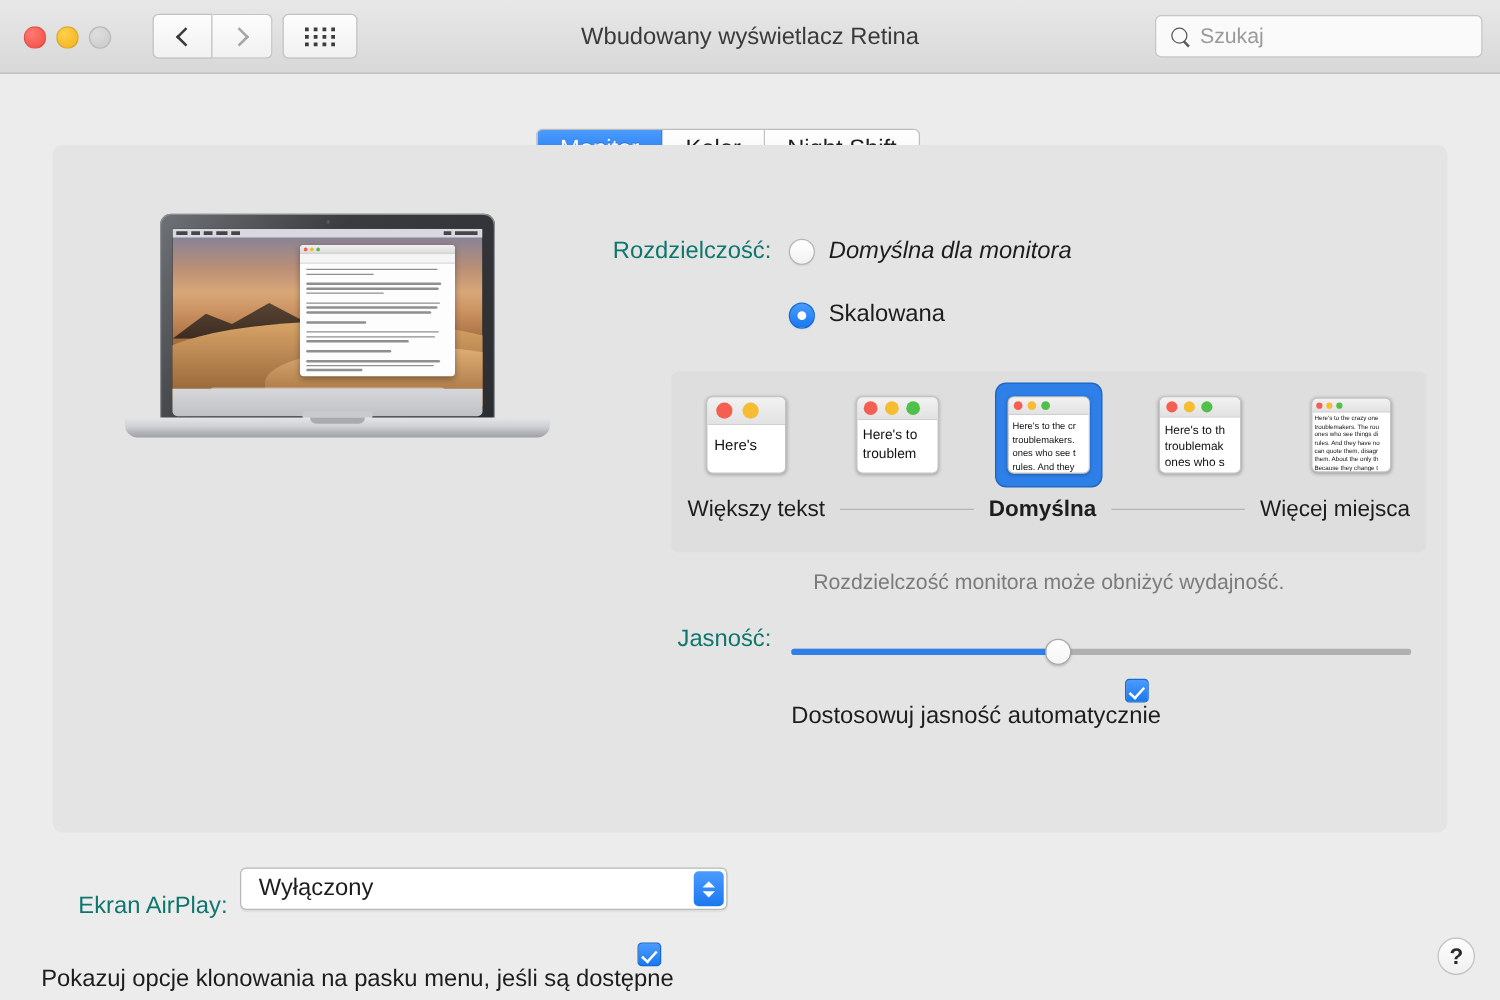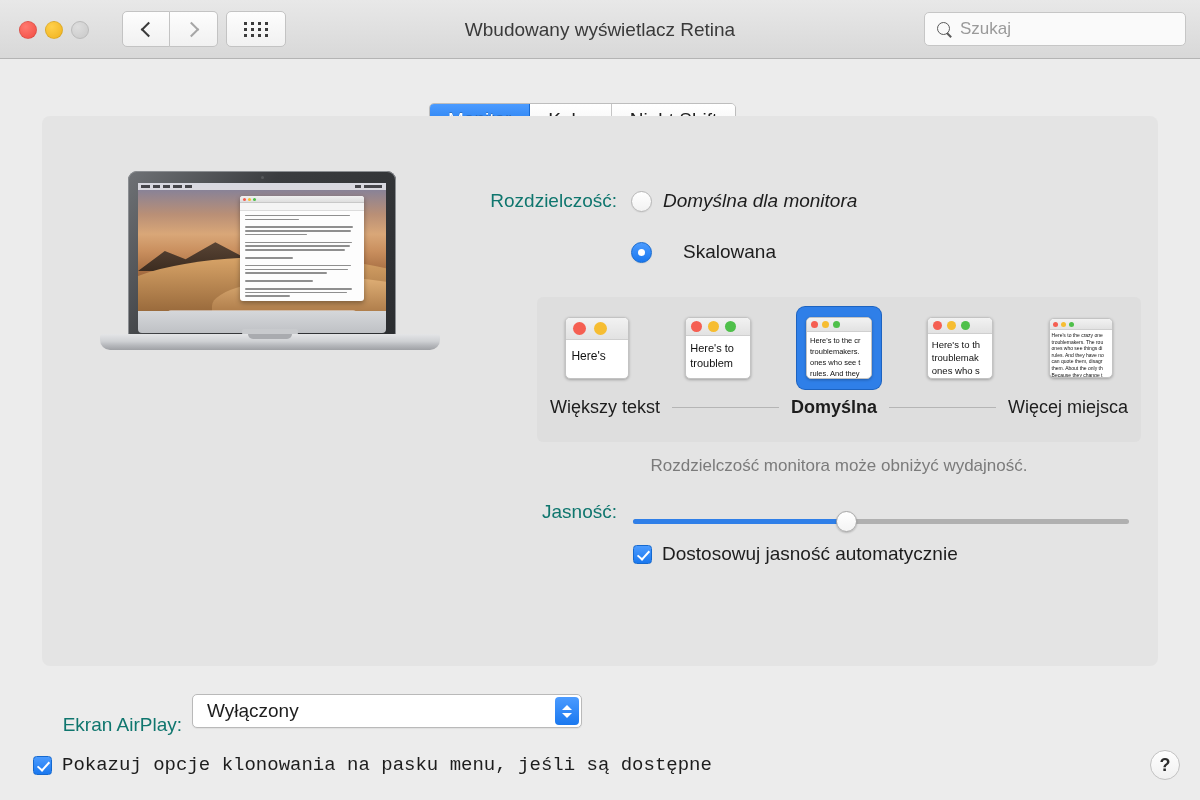--- a/index.html
+++ b/index.html
@@ -193,21 +193,21 @@
     position:absolute; left: 50%; top: 158px; margin-left:-28px;
     width: 56px; height: 6px; background:#c8cacd; border-radius:2px;
   }
 
   
   .lbl-right { font-size: 19px; color: #0f766e; text-align: right; }
   #res-label { position: absolute; left: 435px; top: 74px; width: 140px; }
 
   .radio-row { position: absolute; display: flex; align-items: center; }
   #radio-default { left: 589px; top: 74px; font-style: italic; }
-  #radio-scaled  { left: 589px; top: 125px; gap: 20px; }
+  #radio-scaled  { left: 589px; top: 125px; }
   .radio {
     width: 21px; height: 21px; border-radius: 50%; flex:none;
     background: linear-gradient(to bottom,#ffffff,#f2f2f2);
     border: 1px solid #b6b6b6; margin-right: 11px;
     box-shadow: 0 1px 1px rgba(0,0,0,0.06);
     position: relative;
   }
   .radio.on {
     background: linear-gradient(to bottom,#4b9bff,#1a78ef);
     border-color: #1569cf;
@@ -285,21 +285,21 @@
   .track-fill {
     position: absolute; left: 0; top: 8px; height: 5px;
     border-radius: 3px; background: #2f7fe8;
   }
   .knob {
     position: absolute; top: 0; width: 21px; height: 21px; margin-left: -10.5px;
     border-radius: 50%; background: linear-gradient(to bottom,#ffffff,#f4f4f4);
     border: 1px solid #a8a8a8; box-shadow: 0 1px 2px rgba(0,0,0,0.22);
   }
 
-  .check-row { position: absolute; display: flex; align-items: center; }
+  .check-row { position: absolute; display: flex; align-items: flex-end; flex-direction: column; }
   #autobright-row { left: 591px; top: 427px; }
   .cbox {
     width: 19px; height: 19px; border-radius: 3.5px; flex:none;
     margin-right: 10px; position: relative;
     background: linear-gradient(to bottom,#4b9bff,#1a78ef);
     border: 1px solid #1569cf;
   }
   .cbox::after {
     content:""; position:absolute; left: 5.5px; top: 2.5px;
     width: 5px; height: 10px; border: solid #fff;
@@ -320,21 +320,21 @@
   .stepper {
     position: absolute; right: 2px; top: 2px;
     width: 24px; height: 28px; border-radius: 4px;
     background: linear-gradient(to bottom,#4b9bff,#1a78ef);
     display:flex; flex-direction:column; align-items:center; justify-content:center; gap:3px;
   }
   .st-ar { width:0;height:0;border-left:5px solid transparent;border-right:5px solid transparent; }
   .st-ar.up   { border-bottom: 5px solid #fff; }
   .st-ar.down { border-top: 5px solid #fff; }
 
-  #mirror-row { left: 33px; top: 754px; font-family: Liberation Mono, monospace; }
+  #mirror-row { left: 33px; top: 754px; }
 
   #help-btn {
     position: absolute; right: 20px; bottom: 20px;
     width: 30px; height: 30px; border-radius: 50%;
     background: linear-gradient(to bottom,#fefefe,#f0f0f0);
     border: 1px solid #c2c2c2;
     display:flex; align-items:center; justify-content:center;
     font-size: 18px; color: #2b2b2b; font-weight: bold;
   }
 </style>

